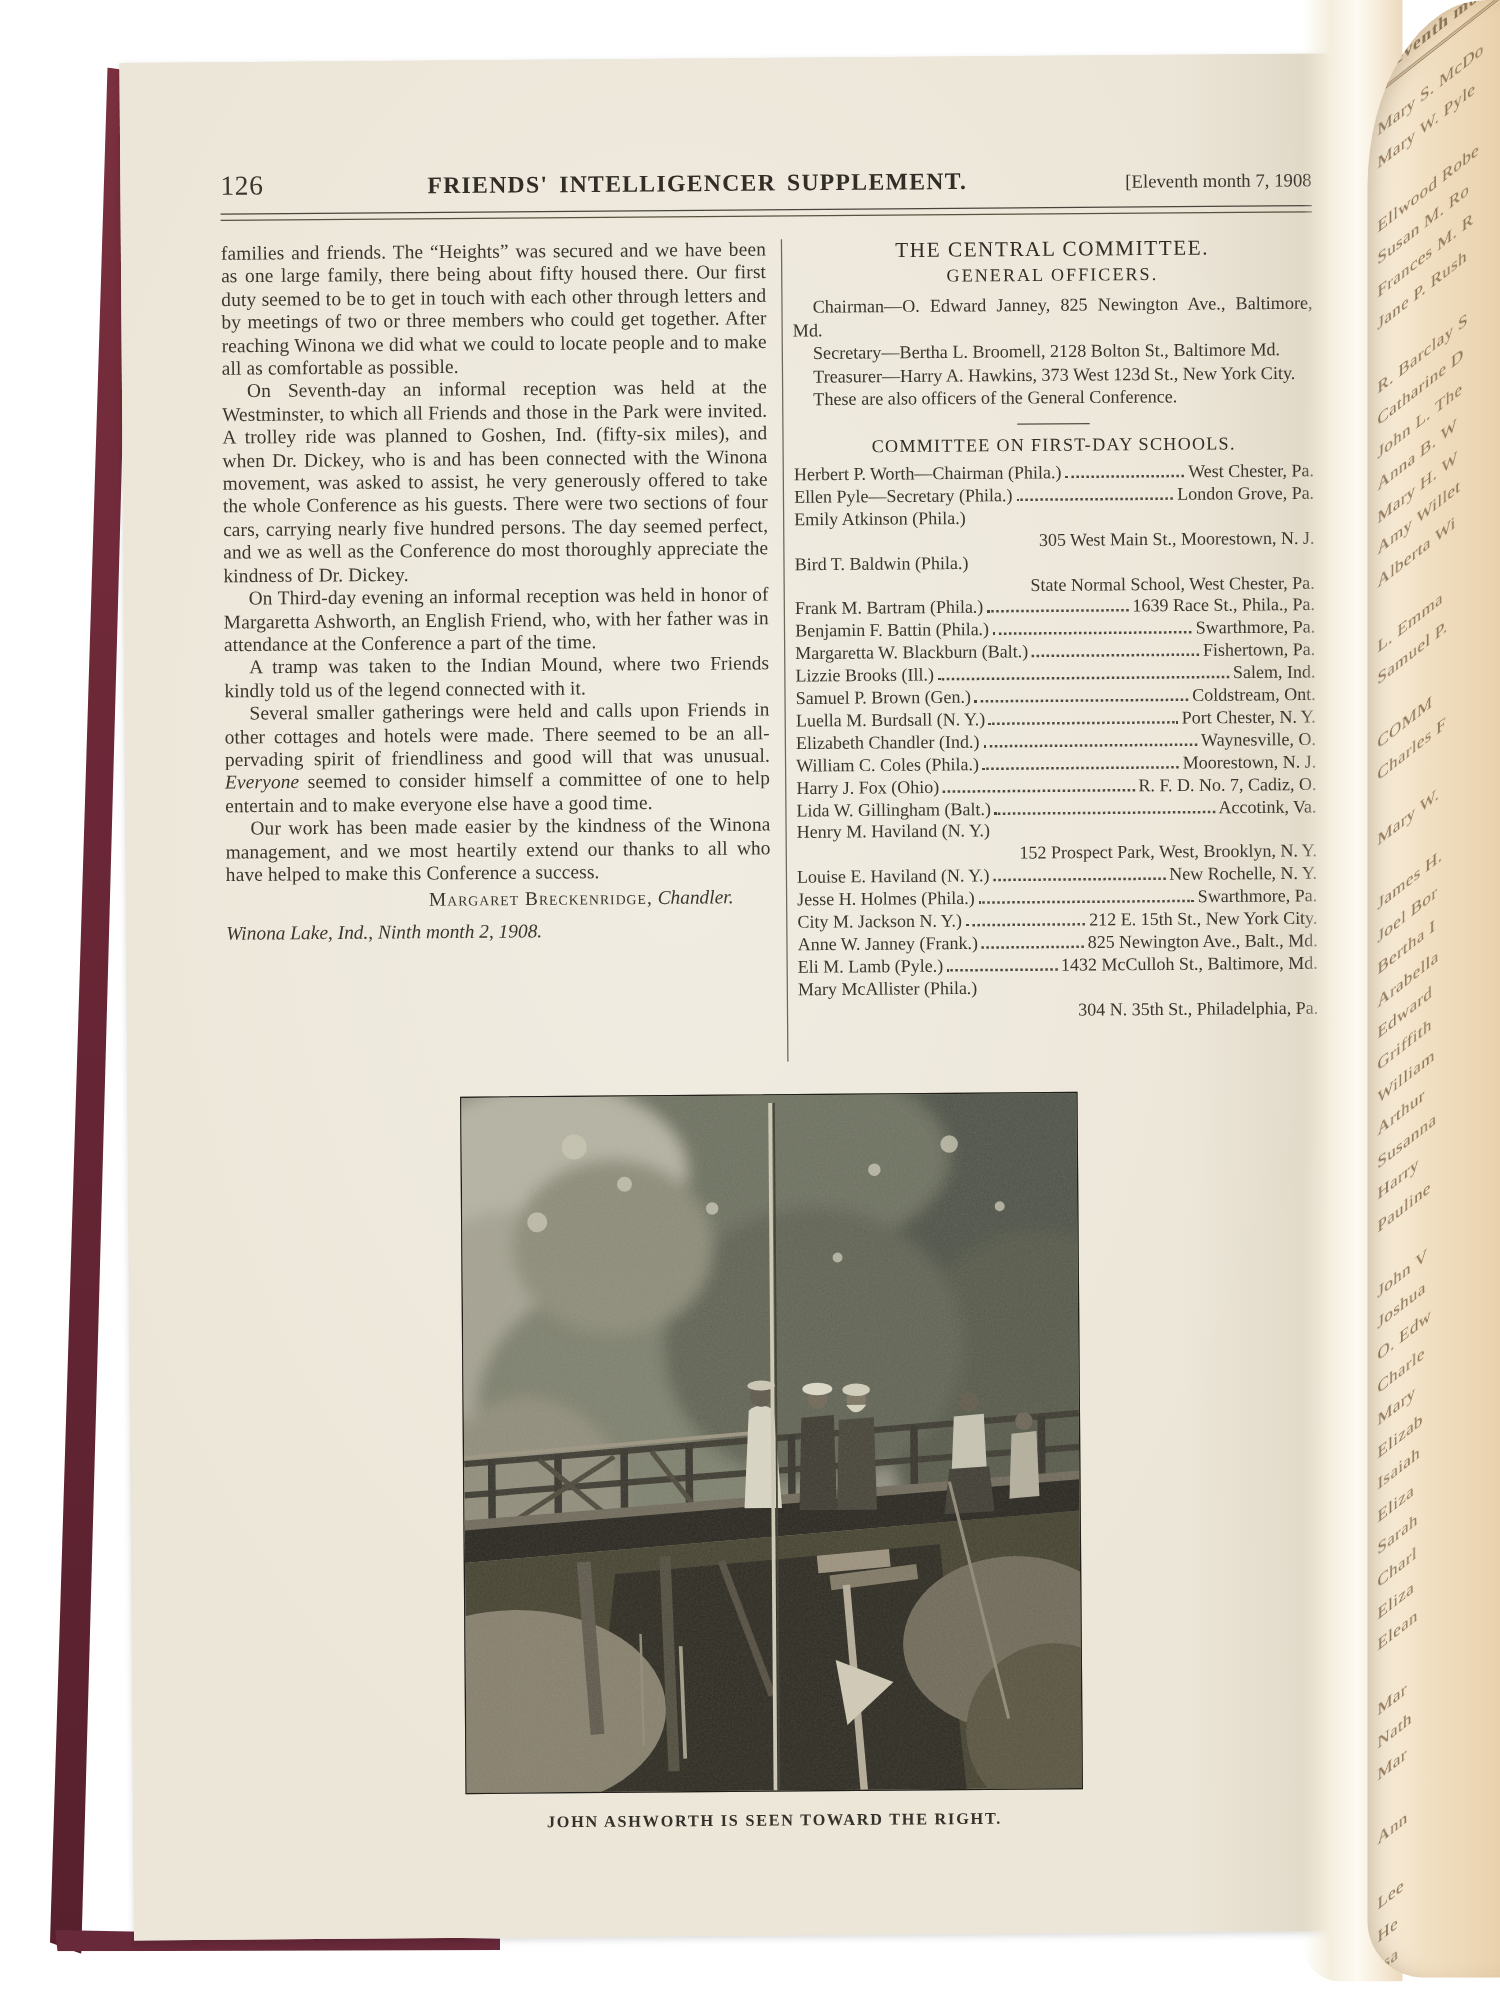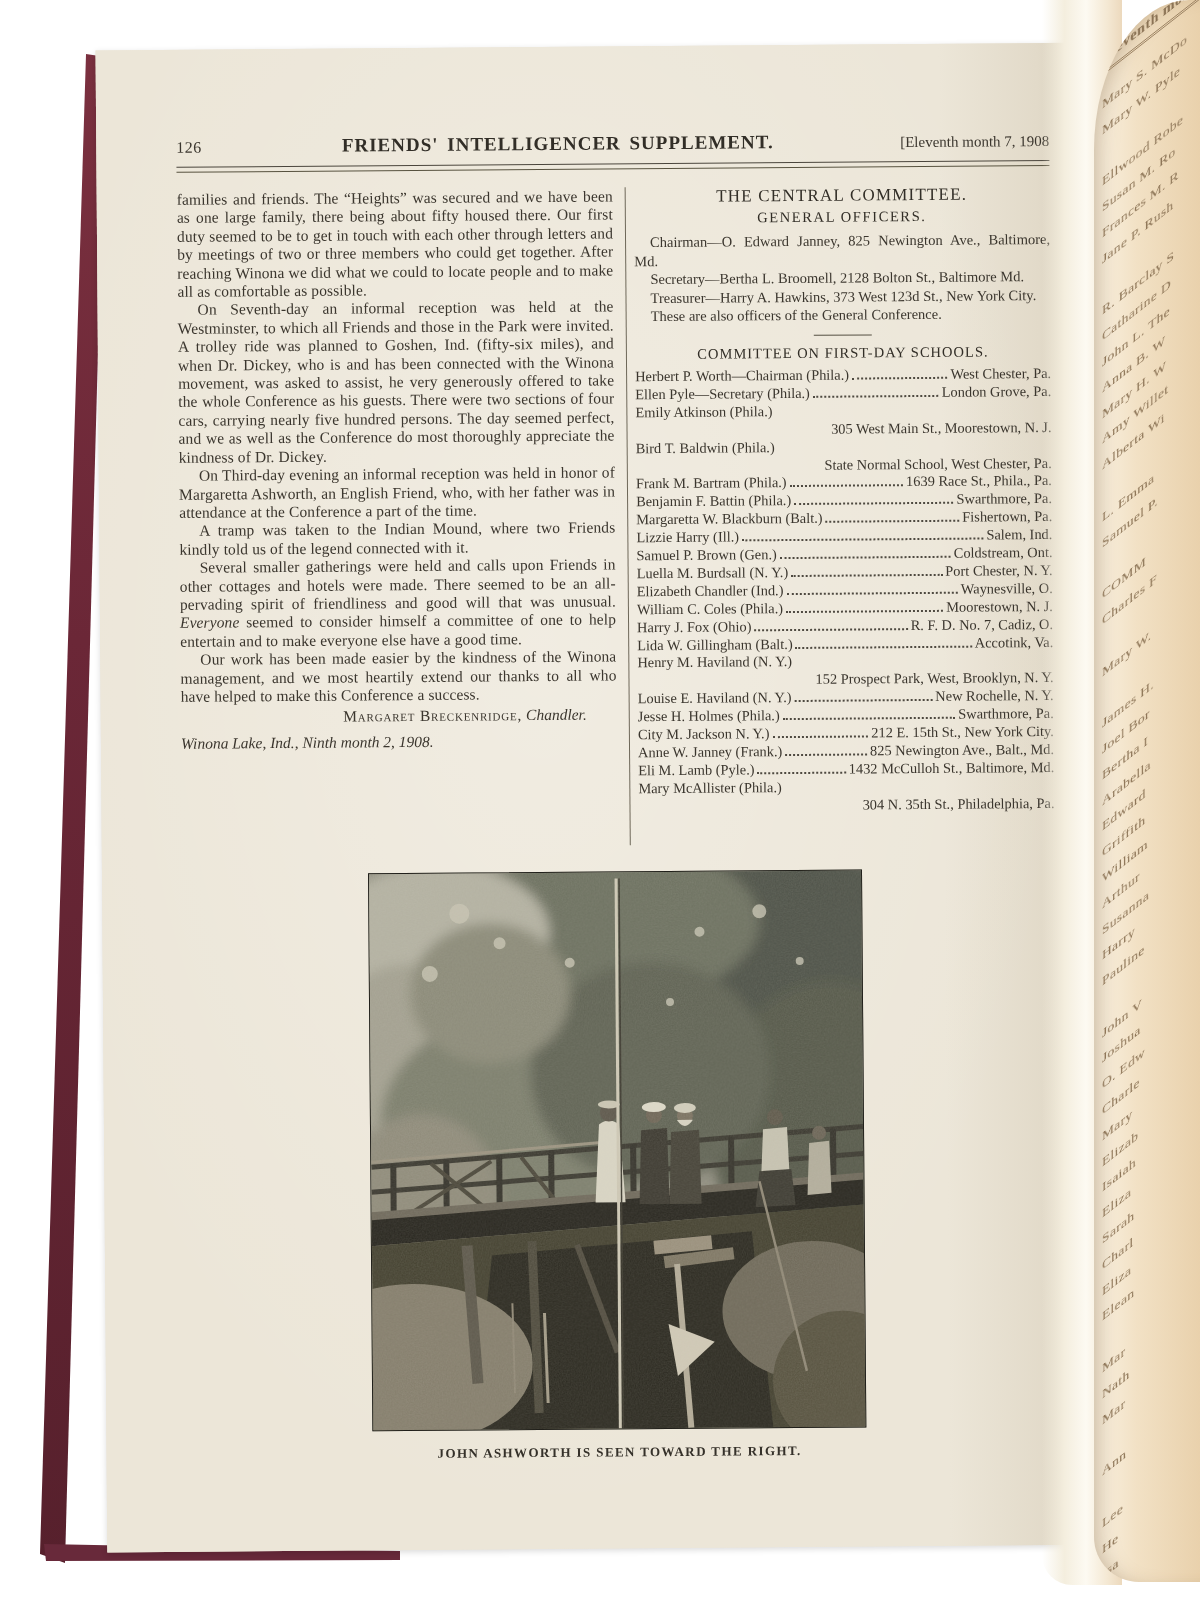--- a/index.html
+++ b/index.html
@@ -16,21 +16,21 @@
   .page{position:absolute;left:96px;top:50px;width:980px;height:1502px;
         background:
           radial-gradient(ellipse at 45% 40%, rgba(255,255,255,0.25), rgba(0,0,0,0) 70%),
           linear-gradient(90deg,#ece6d8 0%,#ece6d8 86%,#e2dac9 96%,#d9d0bd 100%);
         background-color:#ece6d8;
         transform:rotate(-0.45deg);transform-origin:60px 60px;
         box-shadow:0 2px 6px rgba(0,0,0,0.15);}
   .content{position:relative;padding:86px 27px 0 80px;}
 
   .page-header{display:flex;align-items:baseline;}
-  .pnum{width:90px;font-size:16px;letter-spacing:0.5px;}
+  .pnum{width:90px;font-size:22px;letter-spacing:0.5px;}
   .ptitle{flex:1;text-align:center;font-size:19px;font-weight:bold;letter-spacing:1px;word-spacing:3px;color:#322e27;}
   .pdate{width:200px;text-align:right;font-size:15px;}
   .double-rule{margin-top:9px;height:4px;border-top:1.6px solid #4a453c;border-bottom:1px solid #57523f;}
 
   .columns{display:flex;margin-top:18px;}
   .col-left{width:436px;}
   .divider{width:1px;background:#6e6859;height:658px;margin:0 8px 0 12px;}
   .col-right{flex:1;min-width:0;}
 
   .col-left p{margin:0;font-size:15.5px;line-height:18.4px;text-align:justify;text-indent:20px;
@@ -142,21 +142,21 @@
               <span class="mn">Benjamin F. Battin (Phila.)</span>
               <span class="dots"></span>
               <span class="mp">Swarthmore, Pa.</span>
             </div>
           <div class="m-row">
               <span class="mn">Margaretta W. Blackburn (Balt.)</span>
               <span class="dots"></span>
               <span class="mp">Fishertown, Pa.</span>
             </div>
           <div class="m-row">
-              <span class="mn">Lizzie Harry (Ill.)</span>
+              <span class="mn">Lizzie Brooks (Ill.)</span>
               <span class="dots"></span>
               <span class="mp">Salem, Ind.</span>
             </div>
           <div class="m-row">
               <span class="mn">Samuel P. Brown (Gen.)</span>
               <span class="dots"></span>
               <span class="mp">Coldstream, Ont.</span>
             </div>
           <div class="m-row">
               <span class="mn">Luella M. Burdsall (N. Y.)</span>

